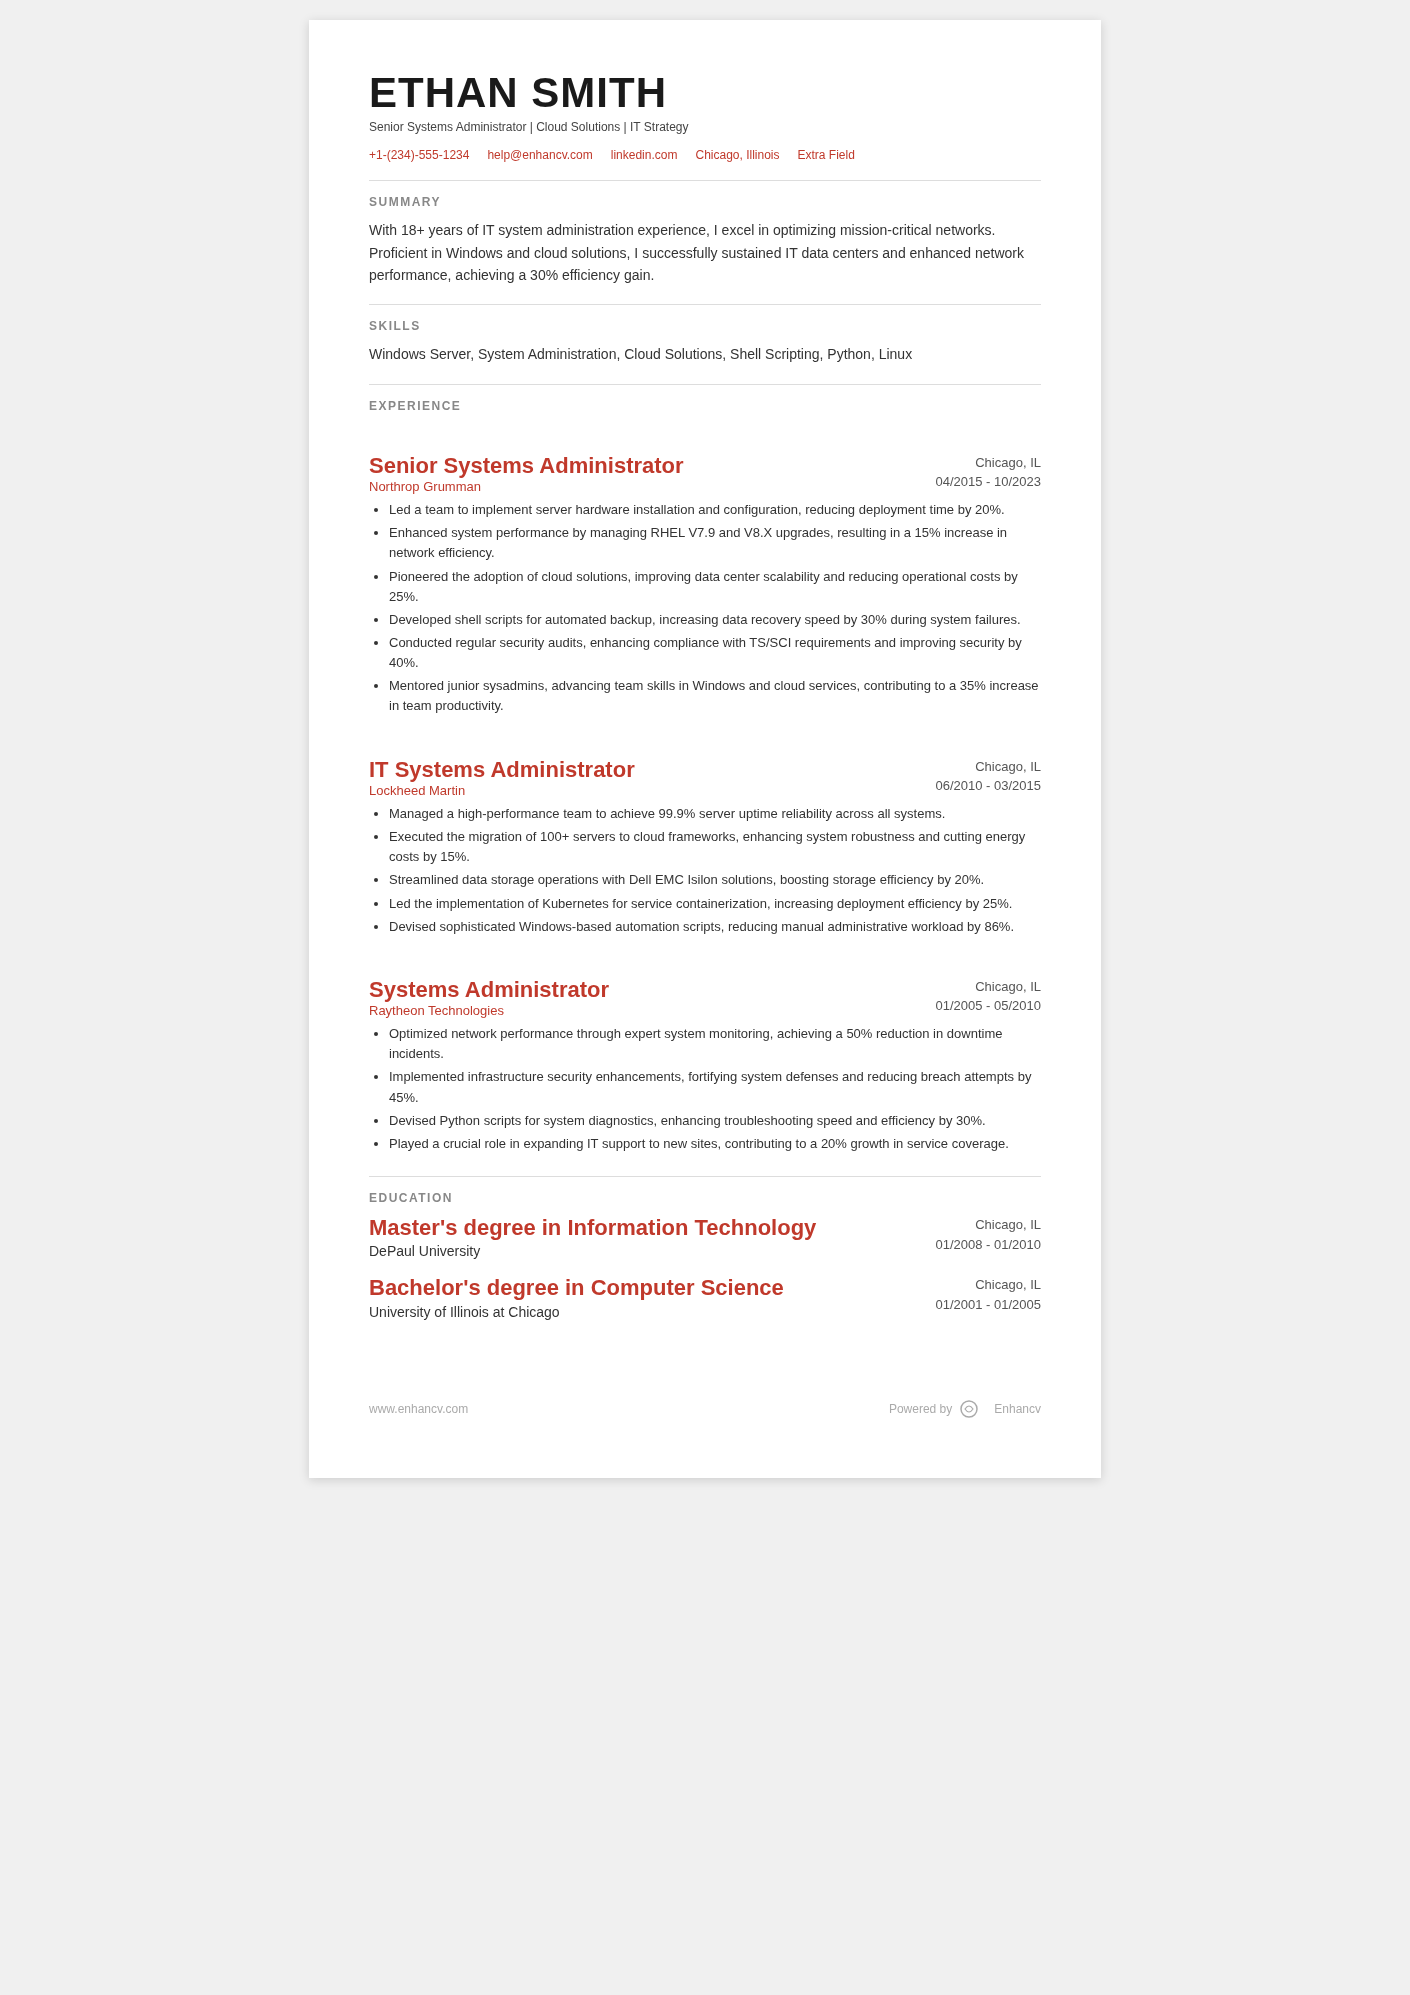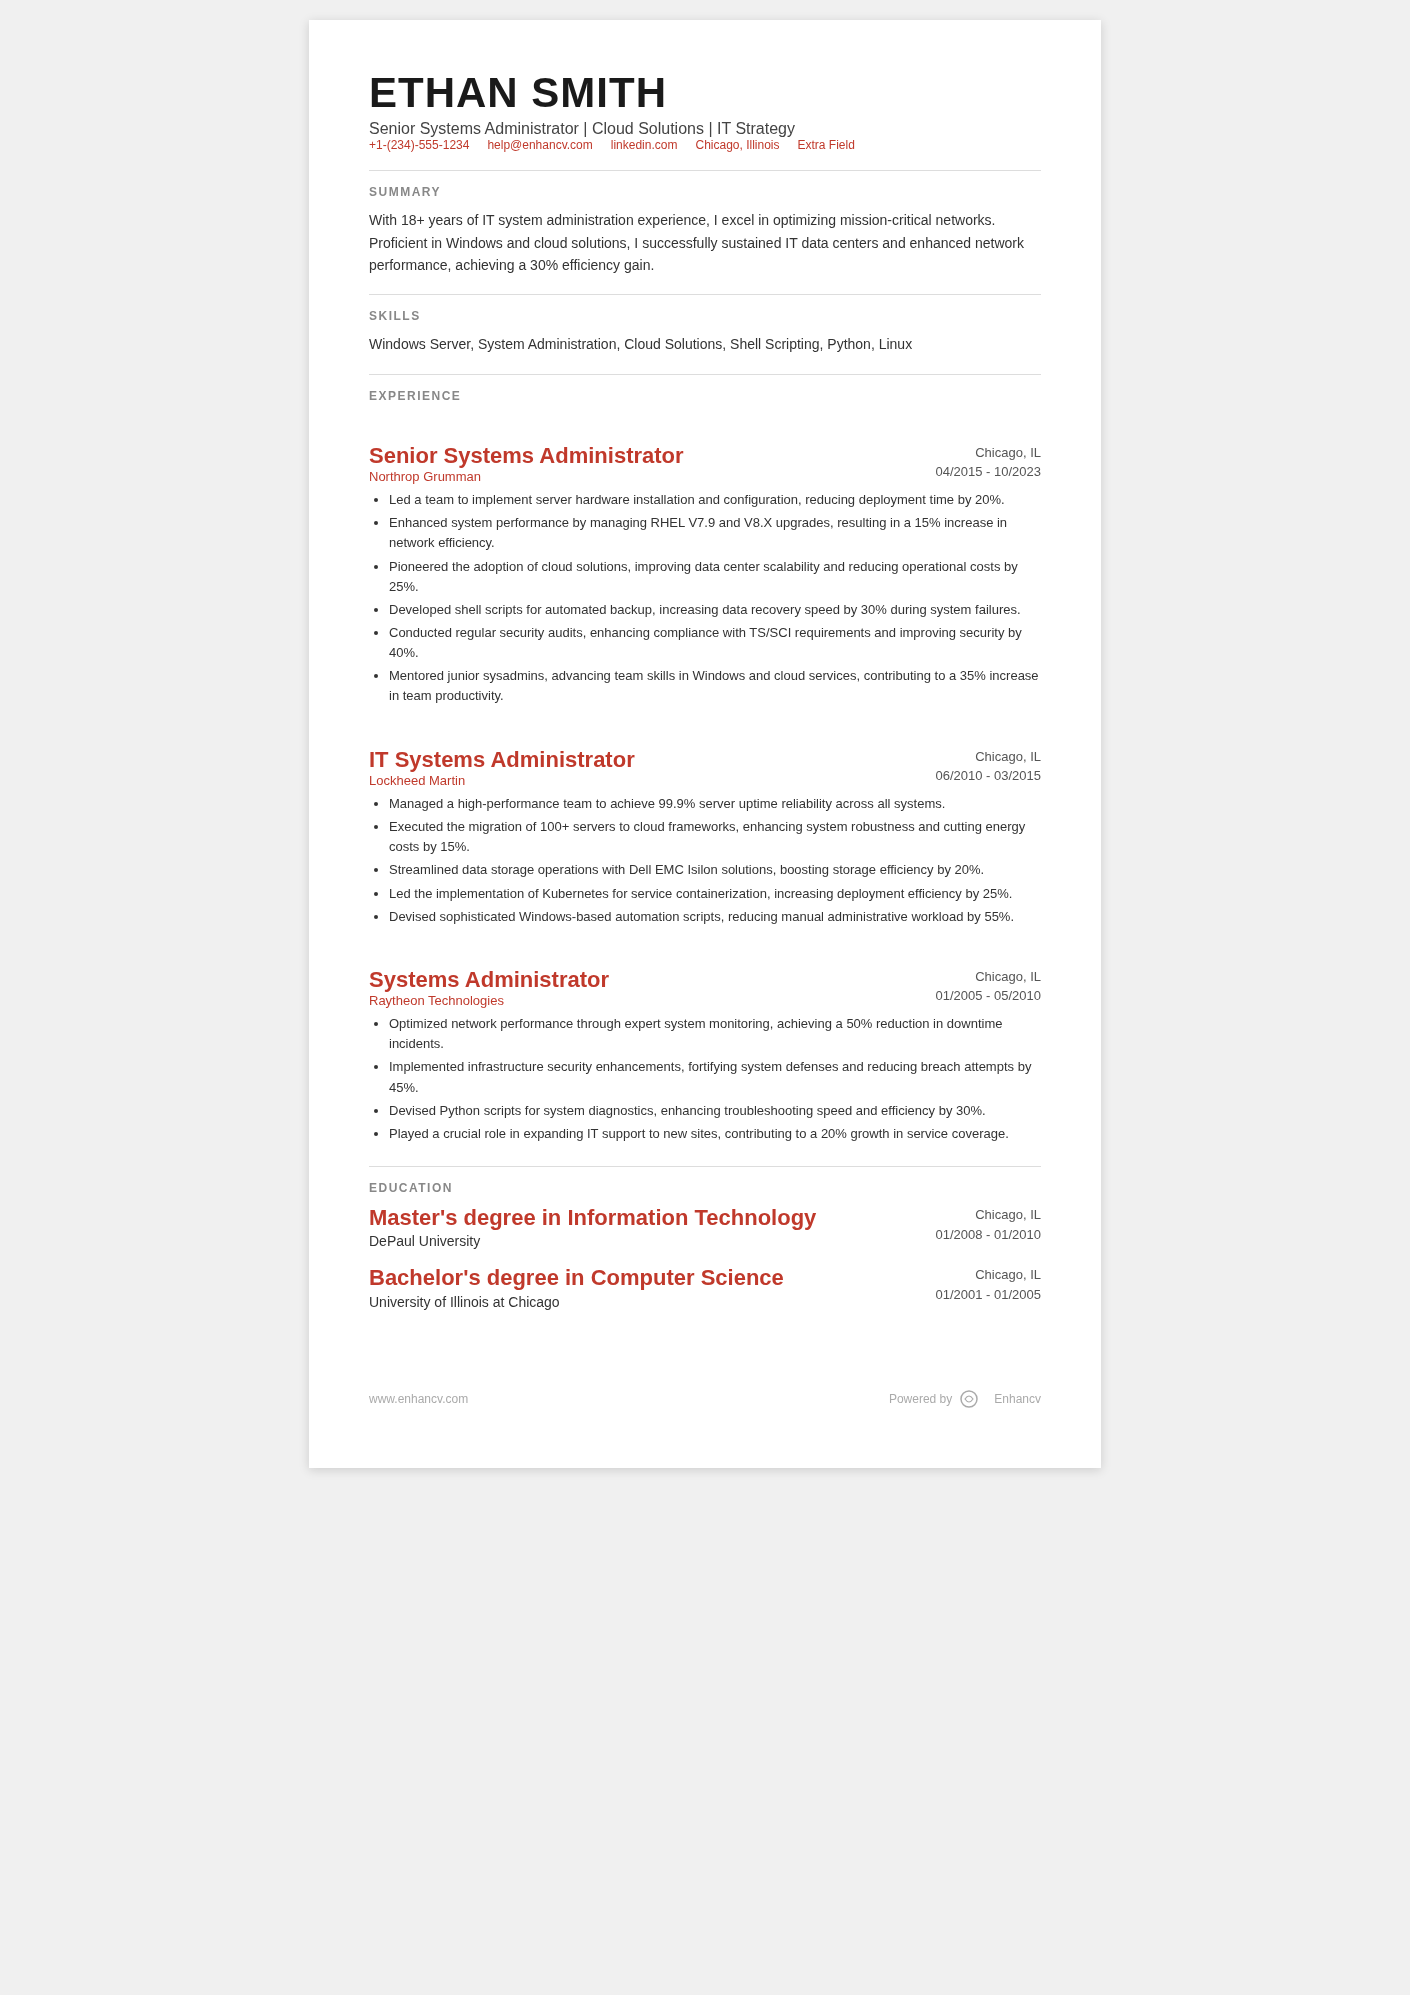--- a/index.html
+++ b/index.html
@@ -21,23 +21,23 @@
     }
     .header-name {
       font-size: 42px;
       font-weight: 900;
       color: #1a1a1a;
       letter-spacing: 1px;
       line-height: 1.1;
       margin-bottom: 4px;
     }
     .header-title {
-      font-size: 16px;
+      font-size: 12px;
       color: #444;
-      margin-bottom: 0;
+      margin-bottom: 14px;
       font-weight: 400;
     }
     .header-contacts {
       display: flex;
       gap: 18px;
       font-size: 12px;
     }
     .header-contacts a, .header-contacts span {
       color: #c0392b;
       text-decoration: none;
@@ -222,21 +222,21 @@
         <div class="exp-location-date">
           <div>Chicago, IL</div>
           <div>06/2010 - 03/2015</div>
         </div>
       </div>
       <ul class="exp-bullets">
         <li>Managed a high-performance team to achieve 99.9% server uptime reliability across all systems.</li>
         <li>Executed the migration of 100+ servers to cloud frameworks, enhancing system robustness and cutting energy costs by 15%.</li>
         <li>Streamlined data storage operations with Dell EMC Isilon solutions, boosting storage efficiency by 20%.</li>
         <li>Led the implementation of Kubernetes for service containerization, increasing deployment efficiency by 25%.</li>
-        <li>Devised sophisticated Windows-based automation scripts, reducing manual administrative workload by 55%.</li>
+        <li>Devised sophisticated Windows-based automation scripts, reducing manual administrative workload by 86%.</li>
       </ul>
     </div>
 
     <div class="experience-item">
       <div class="exp-header">
         <div>
           <div class="exp-title">Systems Administrator</div>
           <div class="exp-company">Raytheon Technologies</div>
         </div>
         <div class="exp-location-date">

